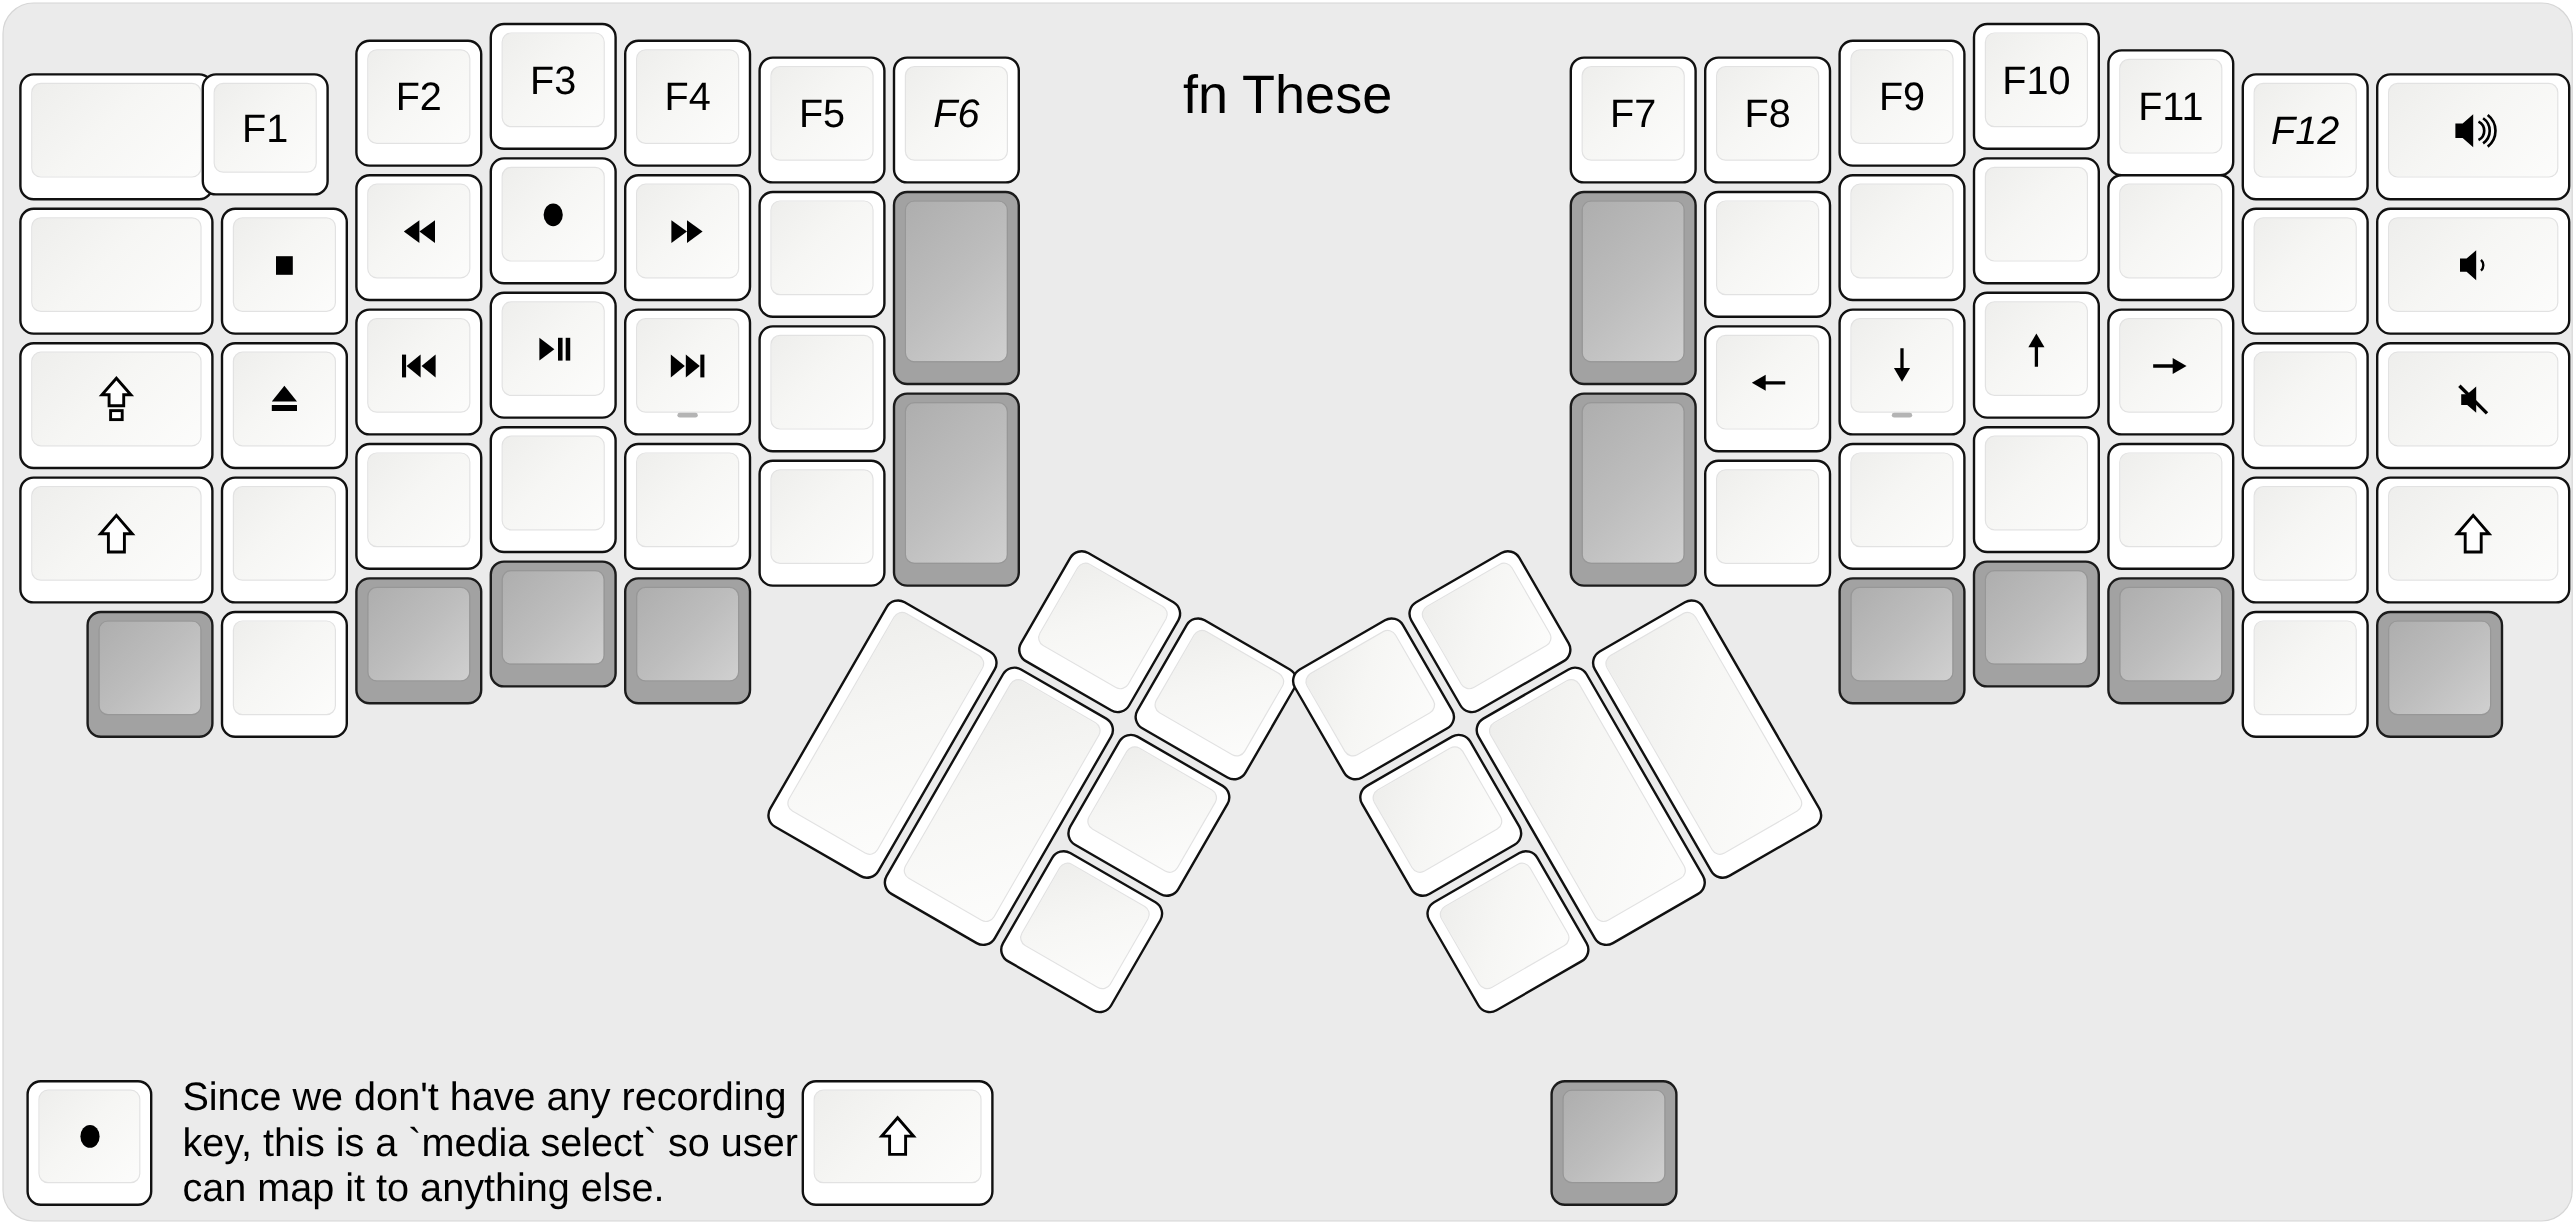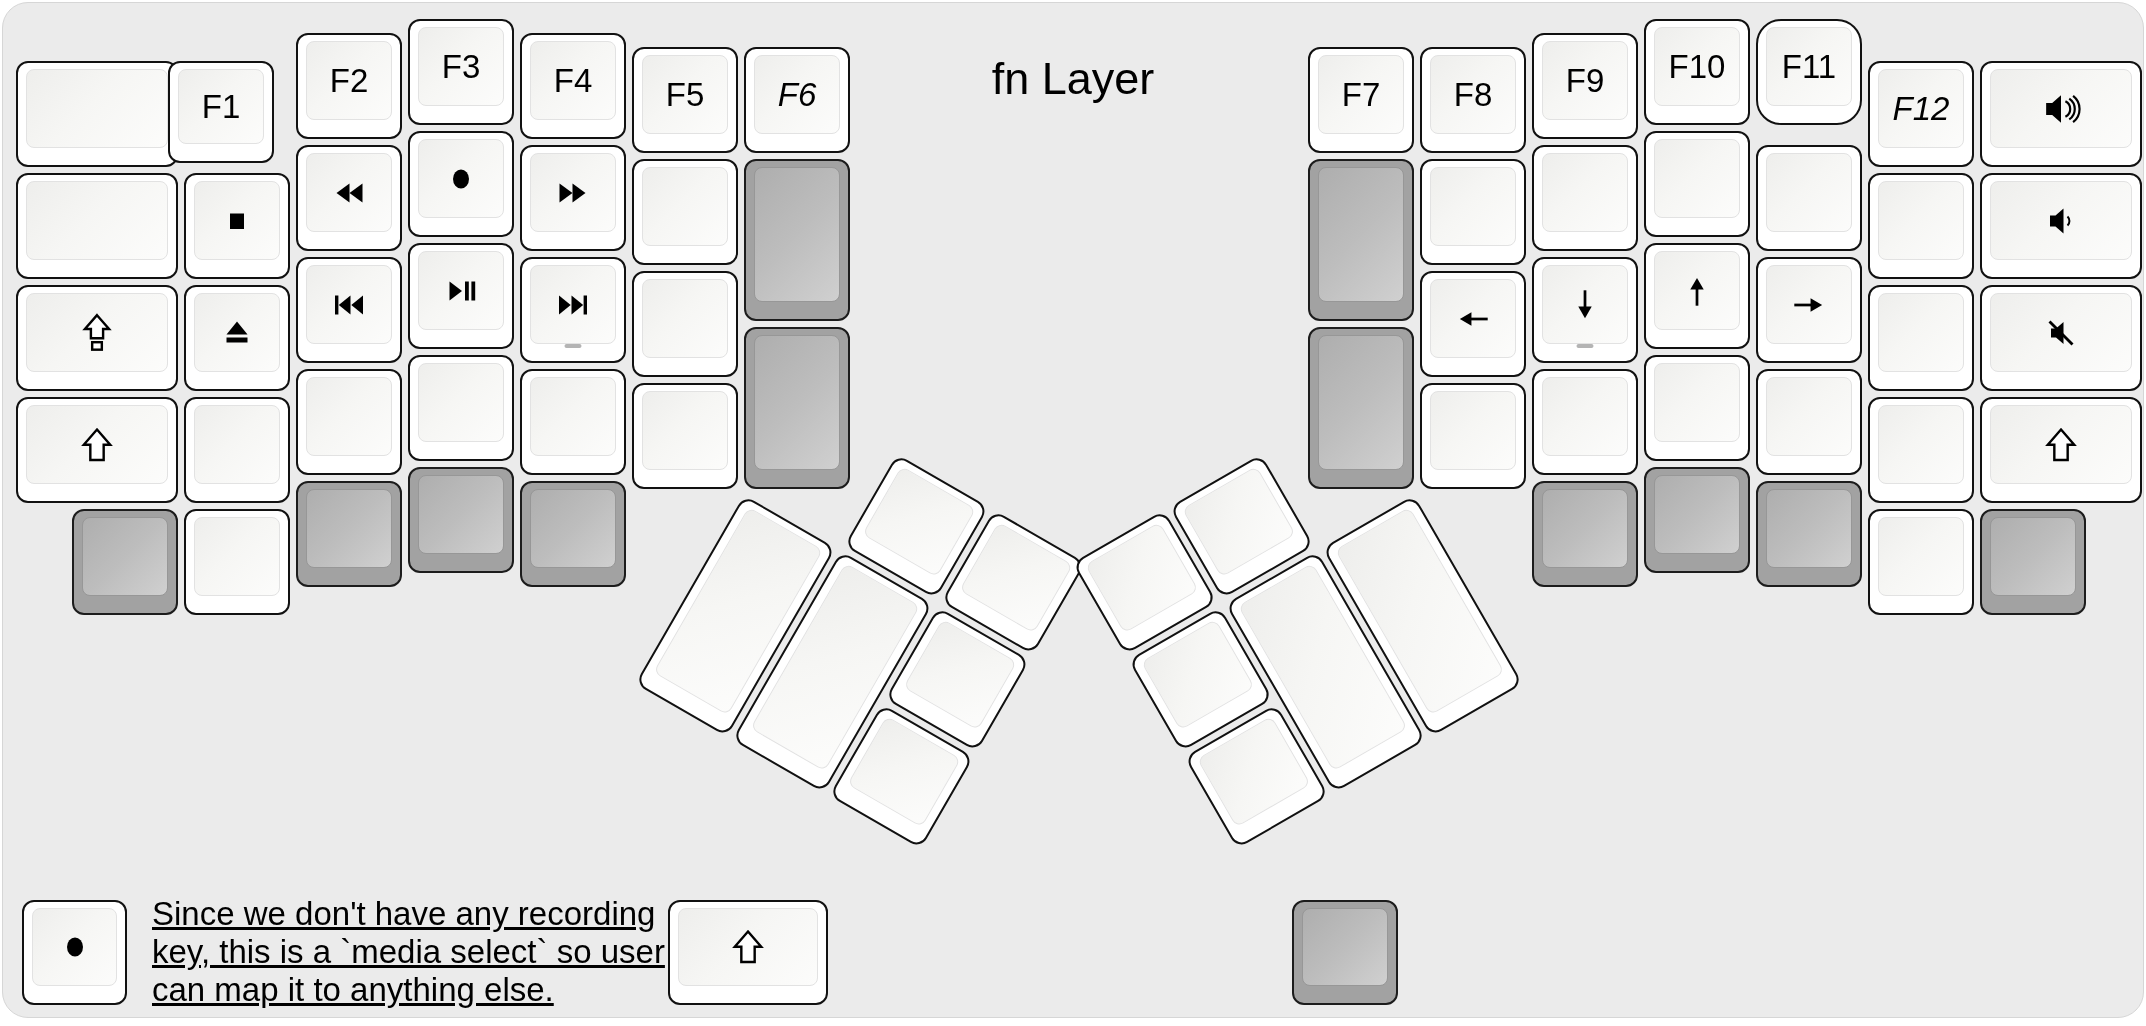--- a/index.html
+++ b/index.html
@@ -25,21 +25,21 @@
   
   .legend-item{position:absolute;top:892px;height:120px;display:flex;align-items:center;}
   .legend-key{position:relative;flex:none;}
   .legend-text{font-size:33px;line-height:38px;color:#000;white-space:pre-line;}
 </style>
 </head>
 <body>
 
 <div id="stage">
   <div id="canvas"></div>
-  <div id="title">fn Layer</div>
+  <div id="title">fn These</div>
   <div id="keyboard">
       <div class="key" style="left: 16px; top: 61px; width: 162px; height: 106px;">
         <div class="cap"></div>
       </div>
       <div class="key" style="left: 16px; top: 173px; width: 162px; height: 106px;">
         <div class="cap"></div>
       </div>
       <div class="key" style="left: 16px; top: 285px; width: 162px; height: 106px;">
         <div class="cap">
           <span class="icon">
@@ -287,21 +287,21 @@
                 <path d="M34 20 H13" stroke="#000" stroke-width="2.6" fill="none"></path>
                 <path d="M18.5 13.6 L7.5 20 L18.5 26.4 Z"></path>
               </g>
             </svg>
           </span>
         </div>
       </div>
       <div class="key" style="left: 1644px; top: 355px; width: 106px; height: 106px;">
         <div class="cap"></div>
       </div>
-      <div class="key" style="left: 1756px; top: 19px; width: 106px; height: 106px; border-radius: 25px;">
+      <div class="key" style="left: 1756px; top: 41px; width: 106px; height: 106px;">
         <div class="cap">
           <span class="lbl">F11</span>
         </div>
       </div>
       <div class="key" style="left: 1756px; top: 145px; width: 106px; height: 106px;">
         <div class="cap"></div>
       </div>
       <div class="key" style="left: 1756px; top: 257px; width: 106px; height: 106px;">
         <div class="cap">
           <span class="icon">
@@ -422,21 +422,21 @@
         </div>
         <div class="key" style="left: -330px; top: 0px; width: 106px; height: 106px;">
           <div class="cap"></div>
         </div>
         <div class="key" style="left: -330px; top: 112px; width: 106px; height: 106px;">
           <div class="cap"></div>
         </div>
       </div>
     </div>
   <div id="legend">
-      <div class="legend-item" style="left: 22px; text-decoration: underline;">
+      <div class="legend-item" style="left: 22px;">
         <div class="legend-key" style="width: 105px; height: 105px;">
           <div class="key" style="left: 0px; top: 0px; width: 105px; height: 105px;">
             <div class="cap">
               <span class="icon">
                 <svg width="40" height="40" viewBox="0 0 40 40" fill="#000" xmlns="http://www.w3.org/2000/svg">
                   <ellipse cx="20" cy="20" rx="8" ry="9.5"></ellipse>
                 </svg>
               </span>
             </div>
           </div>

